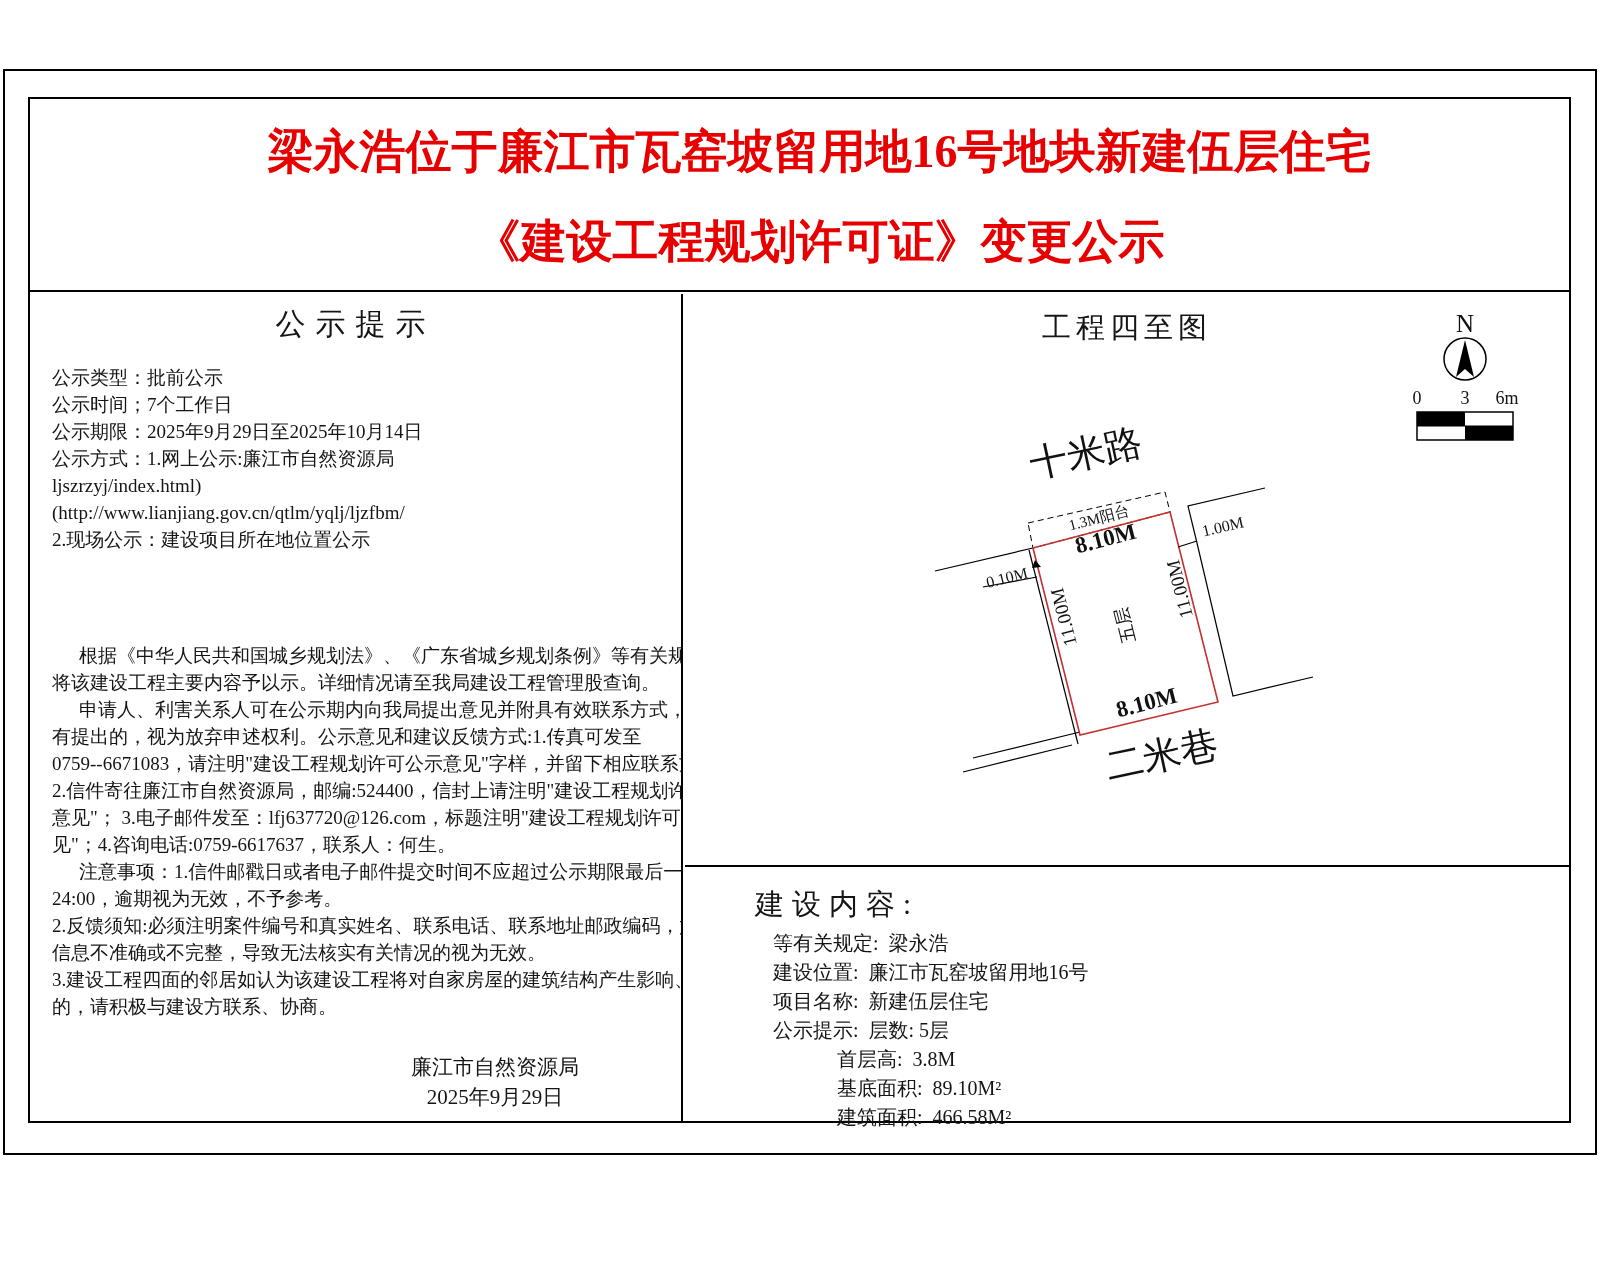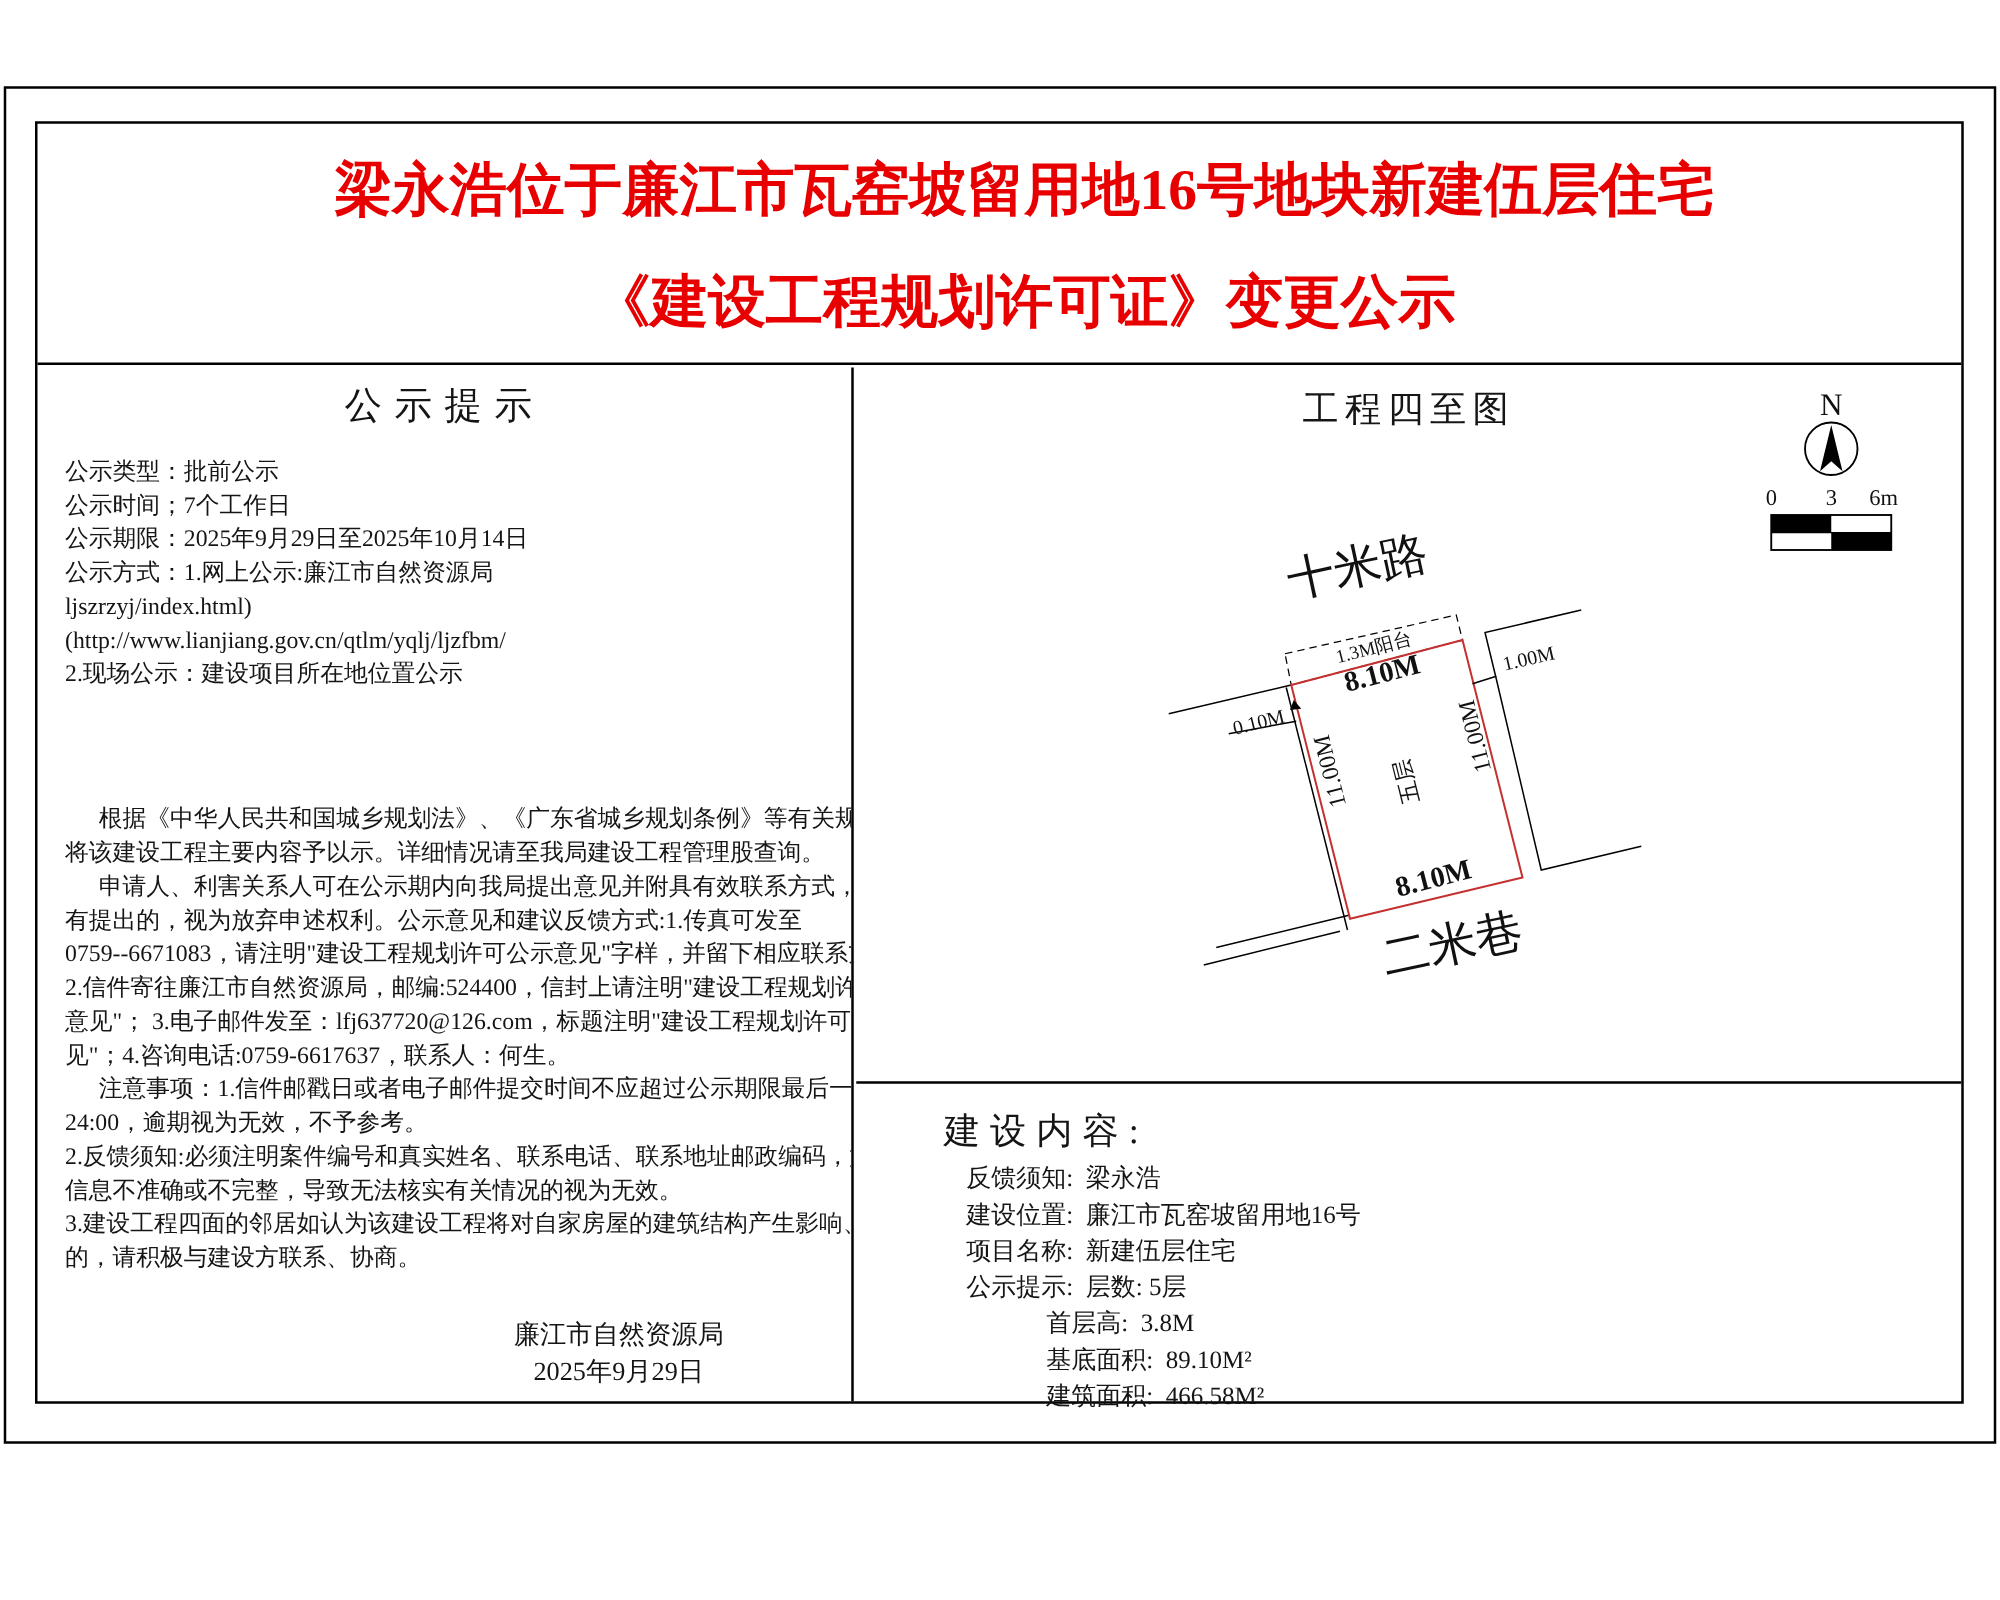--- a/index.html
+++ b/index.html
@@ -142,21 +142,21 @@
         <text x="322" y="289" font-size="16" text-anchor="middle" transform="rotate(-14 322 284)">0.10M</text>
         <text x="538" y="238" font-size="16" text-anchor="middle" transform="rotate(-13 538 233)">1.00M</text>
       </svg>
       <div class="panel-header" style="position:relative;">工程四至图</div>
     </div>
 
     <div class="content-panel">
       <div class="content-header">建设内容:</div>
       <div class="content-rows">
         <div class="c-row">
-          <span class="lbl">反馈须知:</span>
+          <span class="lbl">等有关规定:</span>
           <span class="val">梁永浩</span>
         </div>
         <div class="c-row">
           <span class="lbl">建设位置:</span>
           <span class="val">廉江市瓦窑坡留用地16号</span>
         </div>
         <div class="c-row">
           <span class="lbl">项目名称:</span>
           <span class="val">新建伍层住宅</span>
         </div>

